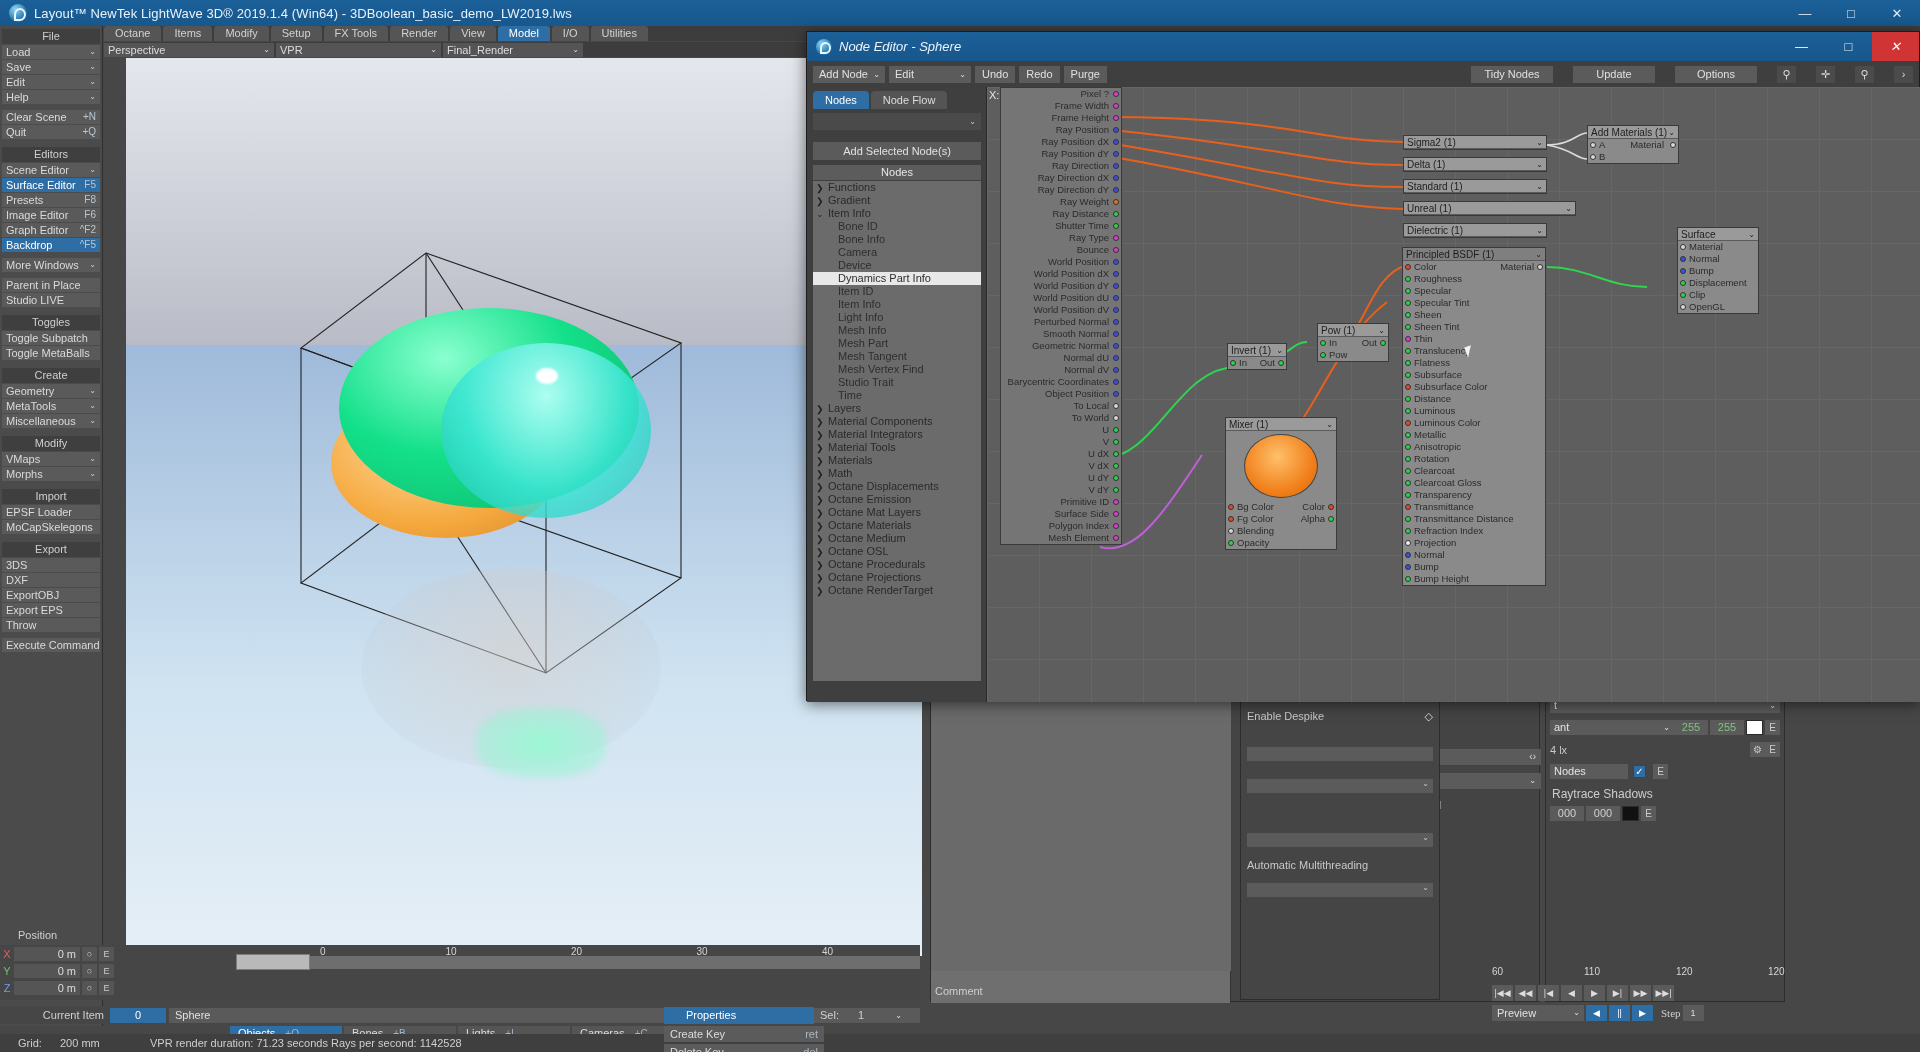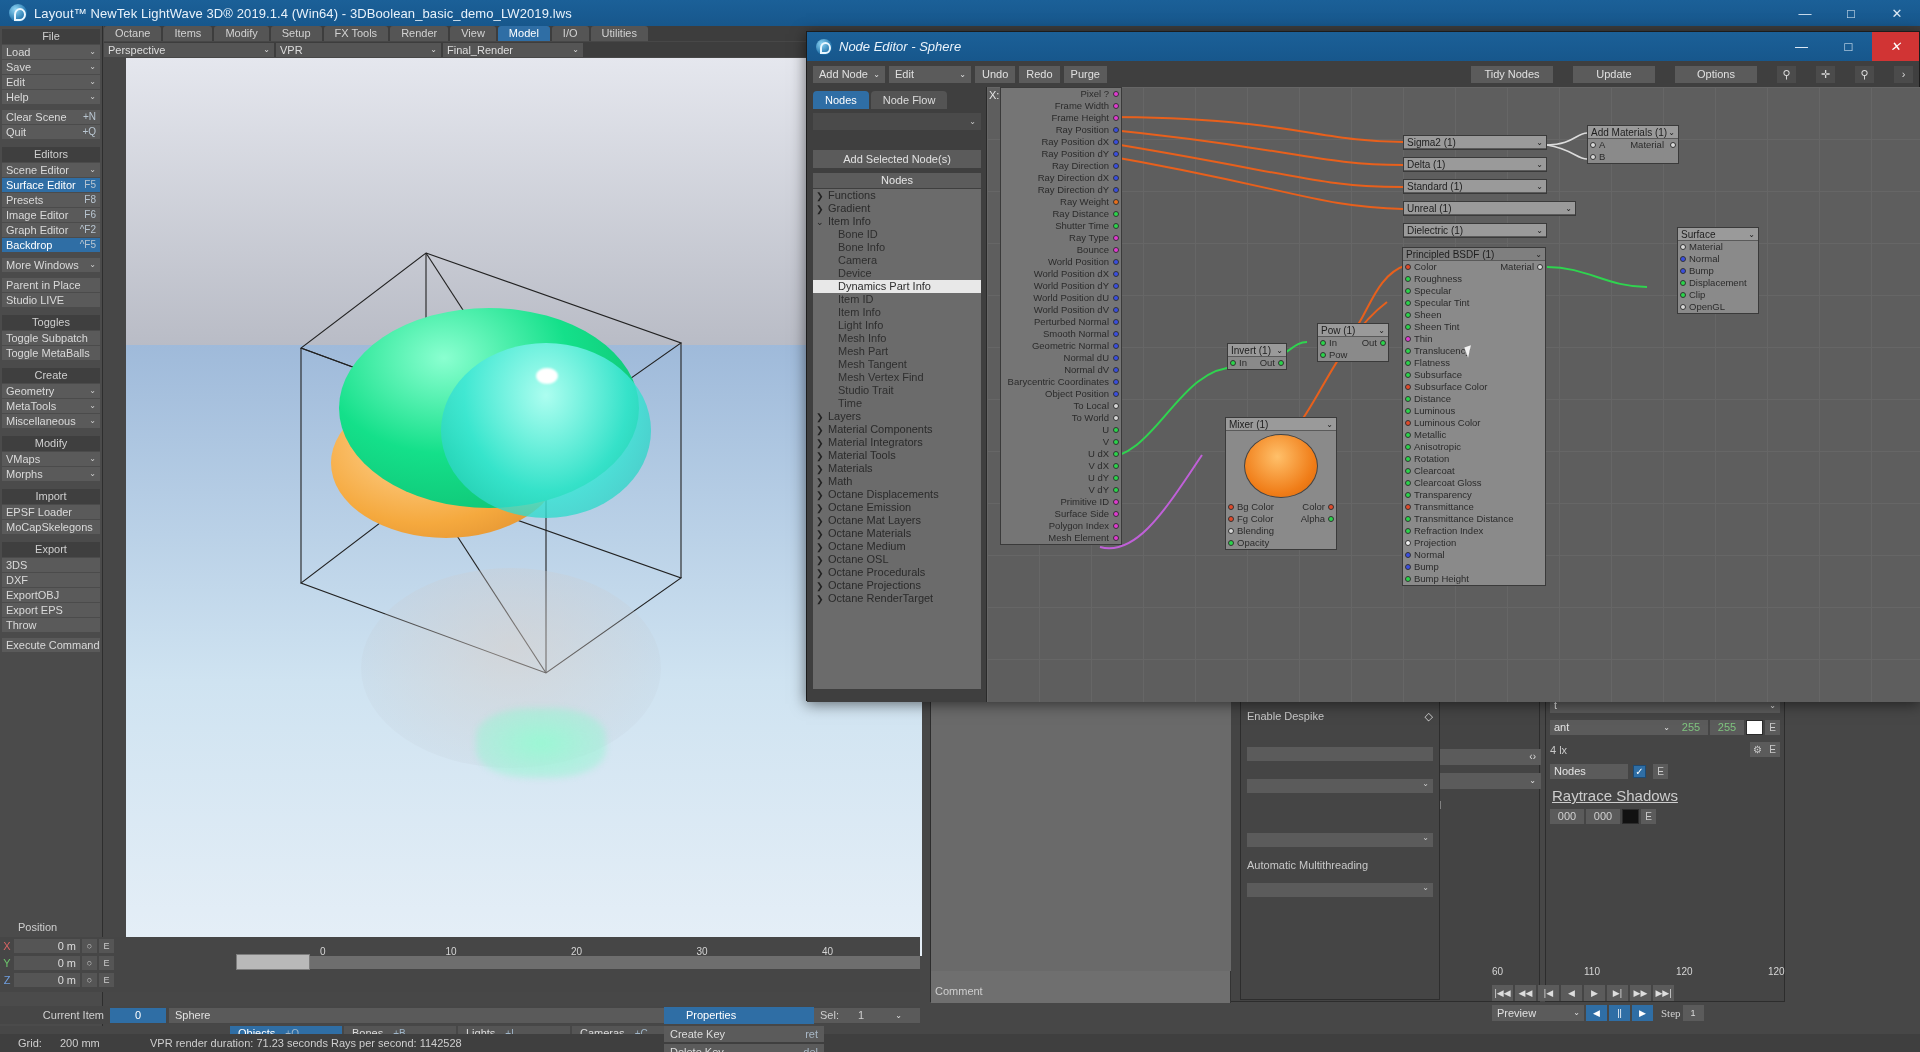--- a/index.html
+++ b/index.html
@@ -57,21 +57,21 @@
               background:radial-gradient(ellipse at 40% 35%, #ffd9a0, #f5a93e 60%, #d8872a);}
   .sph-cyan{position:absolute;left:120px;top:55px;width:210px;height:175px;border-radius:50%;
             background:radial-gradient(ellipse at 50% 30%, rgba(180,255,245,.95), rgba(60,230,215,.85) 55%, rgba(30,190,180,.7));}
   .sph-hl{position:absolute;left:215px;top:80px;width:22px;height:16px;border-radius:50%;background:#ffffff;filter:blur(1px);}
   .reflection{position:absolute;left:235px;top:510px;width:300px;height:200px;border-radius:50%;
               background:radial-gradient(ellipse at 50% 40%, rgba(215,205,200,.55), rgba(190,200,210,.18) 70%, transparent);}
   .refl-green{position:absolute;left:350px;top:650px;width:130px;height:70px;border-radius:40%;
               background:radial-gradient(ellipse,#9bf7d4,rgba(130,240,200,.2));filter:blur(3px);}
 
   
-  .axisbar{position:absolute;left:0;bottom:60px;width:920px;height:55px;background:#464646;}
+  .axisbar{position:absolute;left:0;bottom:52px;width:920px;height:55px;background:#464646;}
   .axisrow{height:17px;display:flex;align-items:center;}
   .axislbl{width:14px;text-align:center;font-size:11px;}
   .axislbl.x{color:#d86464;} .axislbl.y{color:#6cc46c;} .axislbl.z{color:#6f9fe0;}
   .axisfld{width:66px;height:14px;background:#555;margin-right:2px;font-size:11px;color:#ddd;
            text-align:right;padding-right:4px;line-height:14px;}
   .axisbtn{width:15px;height:14px;background:#555;margin-right:2px;font-size:9px;color:#ccc;
            text-align:center;line-height:14px;}
   .timeline{position:absolute;left:236px;bottom:78px;width:684px;height:28px;}
   .tl-track{position:absolute;left:0;top:10px;width:684px;height:13px;background:#6e6e6e;}
   .tl-knob{position:absolute;left:0;top:8px;width:74px;height:16px;background:#b9b9b9;border:1px solid #7d7d7d;}
@@ -113,21 +113,21 @@
   
   .rightpanel{position:absolute;left:1545px;top:692px;width:240px;height:310px;background:#454545;border:1px solid #2d2d2d;}
   .rp-row{display:flex;align-items:center;height:19px;margin:3px 4px;}
   .rp-lbl{font-size:11px;color:#c8c8c8;flex:1;}
   .rp-fld{height:15px;background:#5b5b5b;font-size:11px;color:#e4e4e4;padding:0 4px;line-height:15px;position:relative;}
   .rp-num{width:34px;height:15px;background:#5b5b5b;color:#7fc47f;font-size:11px;text-align:center;line-height:15px;margin-right:2px;}
   .rp-num.d{color:#d0d0d0;}
   .swatch{width:17px;height:15px;background:#fff;border:1px solid #2b2b2b;margin-right:2px;}
   .swatch.black{background:#111;}
   .rp-e{width:15px;height:15px;background:#5b5b5b;font-size:10px;color:#ccc;text-align:center;line-height:15px;}
-  .rp-head{font-size:15px;color:#cdcdcd;margin:6px 0 2px 6px;text-decoration:underline;}
+  .rp-head{font-size:12px;color:#cdcdcd;margin:6px 0 2px 6px;}
 
   
   .playbar{position:absolute;right:8px;bottom:28px;width:420px;height:40px;}
   .pb-row{display:flex;align-items:center;gap:2px;height:17px;margin-bottom:3px;}
   .pb-btn{width:21px;height:16px;background:#5b5b5b;font-size:9px;color:#ddd;text-align:center;line-height:16px;}
   .pb-sel{width:92px;height:16px;background:#5b5b5b;font-size:11px;color:#e0e0e0;padding-left:5px;line-height:16px;position:relative;}
   .pb-sel .chev{position:absolute;right:4px;font-size:8px;}
   .pb-step{font-size:11px;color:#cfcfcf;}
   .pb-blue{background:#2f6ea5;color:#fff;}
   .framebar{position:absolute;right:8px;bottom:72px;width:420px;height:14px;font-size:10px;color:#d5d5d5;}
@@ -154,21 +154,21 @@
              text-align:center; line-height:17px; }
 
   .ne-body { position:absolute; left:0; top:55px; width:1114px; height:615px; display:flex; }
   .ne-left { width:180px; background:#3f3f3f; border-right:1px solid #2a2a2a; padding:4px 5px 0 6px; }
   .ne-tabs { display:flex; gap:0; }
   .ne-tab { height:18px; line-height:18px; padding:0 12px; font-size:11px; color:#ddd;
             background:#545454; border-radius:4px 4px 0 0; margin-right:2px;}
   .ne-tab.active { background:#2f6ea5; color:#fff;}
   .ne-search { margin-top:4px; height:17px; background:#4a4a4a; position:relative; }
   .ne-search .chev{position:absolute;right:5px;top:0;font-size:8px;color:#ccc;line-height:17px;}
-  .ne-addsel { margin-top:20px; height:18px; background:#5b5b5b; font-size:11px; color:#e2e2e2;
+  .ne-addsel { margin-top:12px; height:18px; background:#5b5b5b; font-size:11px; color:#e2e2e2;
                text-align:center; line-height:18px; }
   .ne-treehd { margin-top:5px; height:15px; background:#5c5c5c; font-size:11px; color:#e6e6e6;
                text-align:center; line-height:15px;}
   .ne-tree { margin-top:1px; height:500px; background:#6b6b6b; overflow:hidden; position:relative;}
   .tr { height:13px; line-height:13px; font-size:11px; color:#2a2a2a; padding-left:3px; white-space:nowrap;}
   .tr.child { padding-left:25px; color:#2e2e2e;}
   .tr.sel { background:#e8e8e8; }
   .tr .arrow{ display:inline-block; width:12px; font-size:9px; color:#222;}
   .ne-scroll{position:absolute;right:4px;top:60px;width:9px;height:498px;background:#4d4d4d;}
   .ne-thumb{position:absolute;left:0;top:55px;width:9px;height:205px;background:#6f6f6f;border:1px solid #555;}

